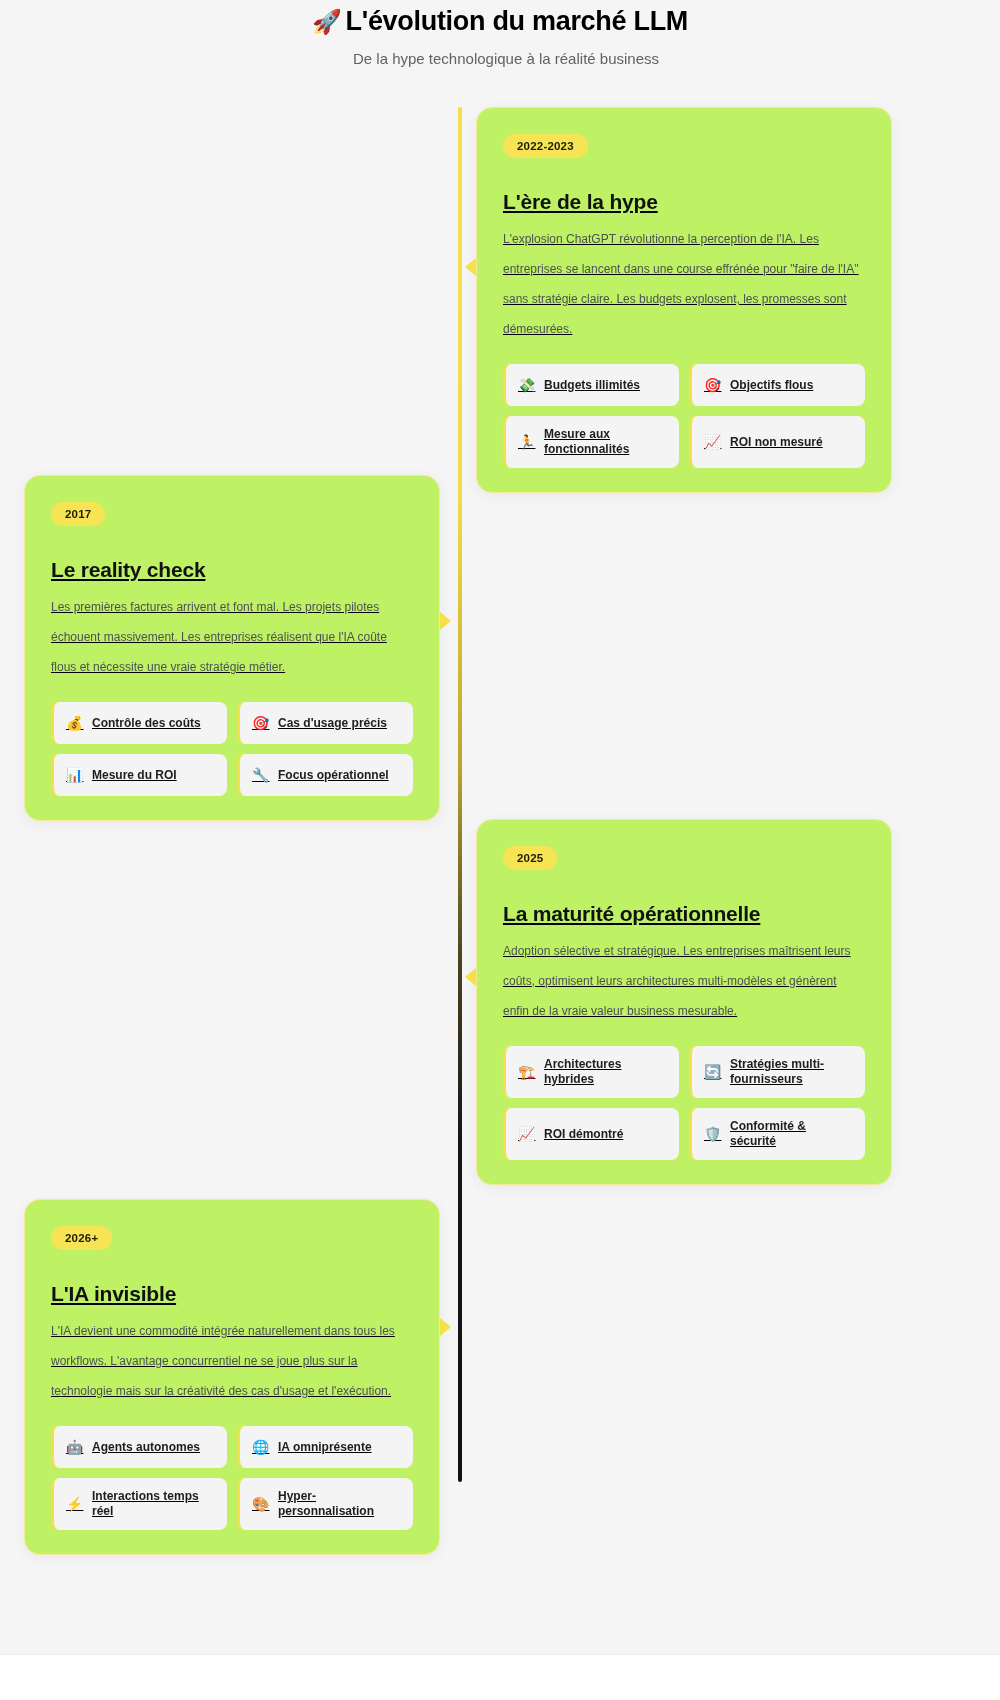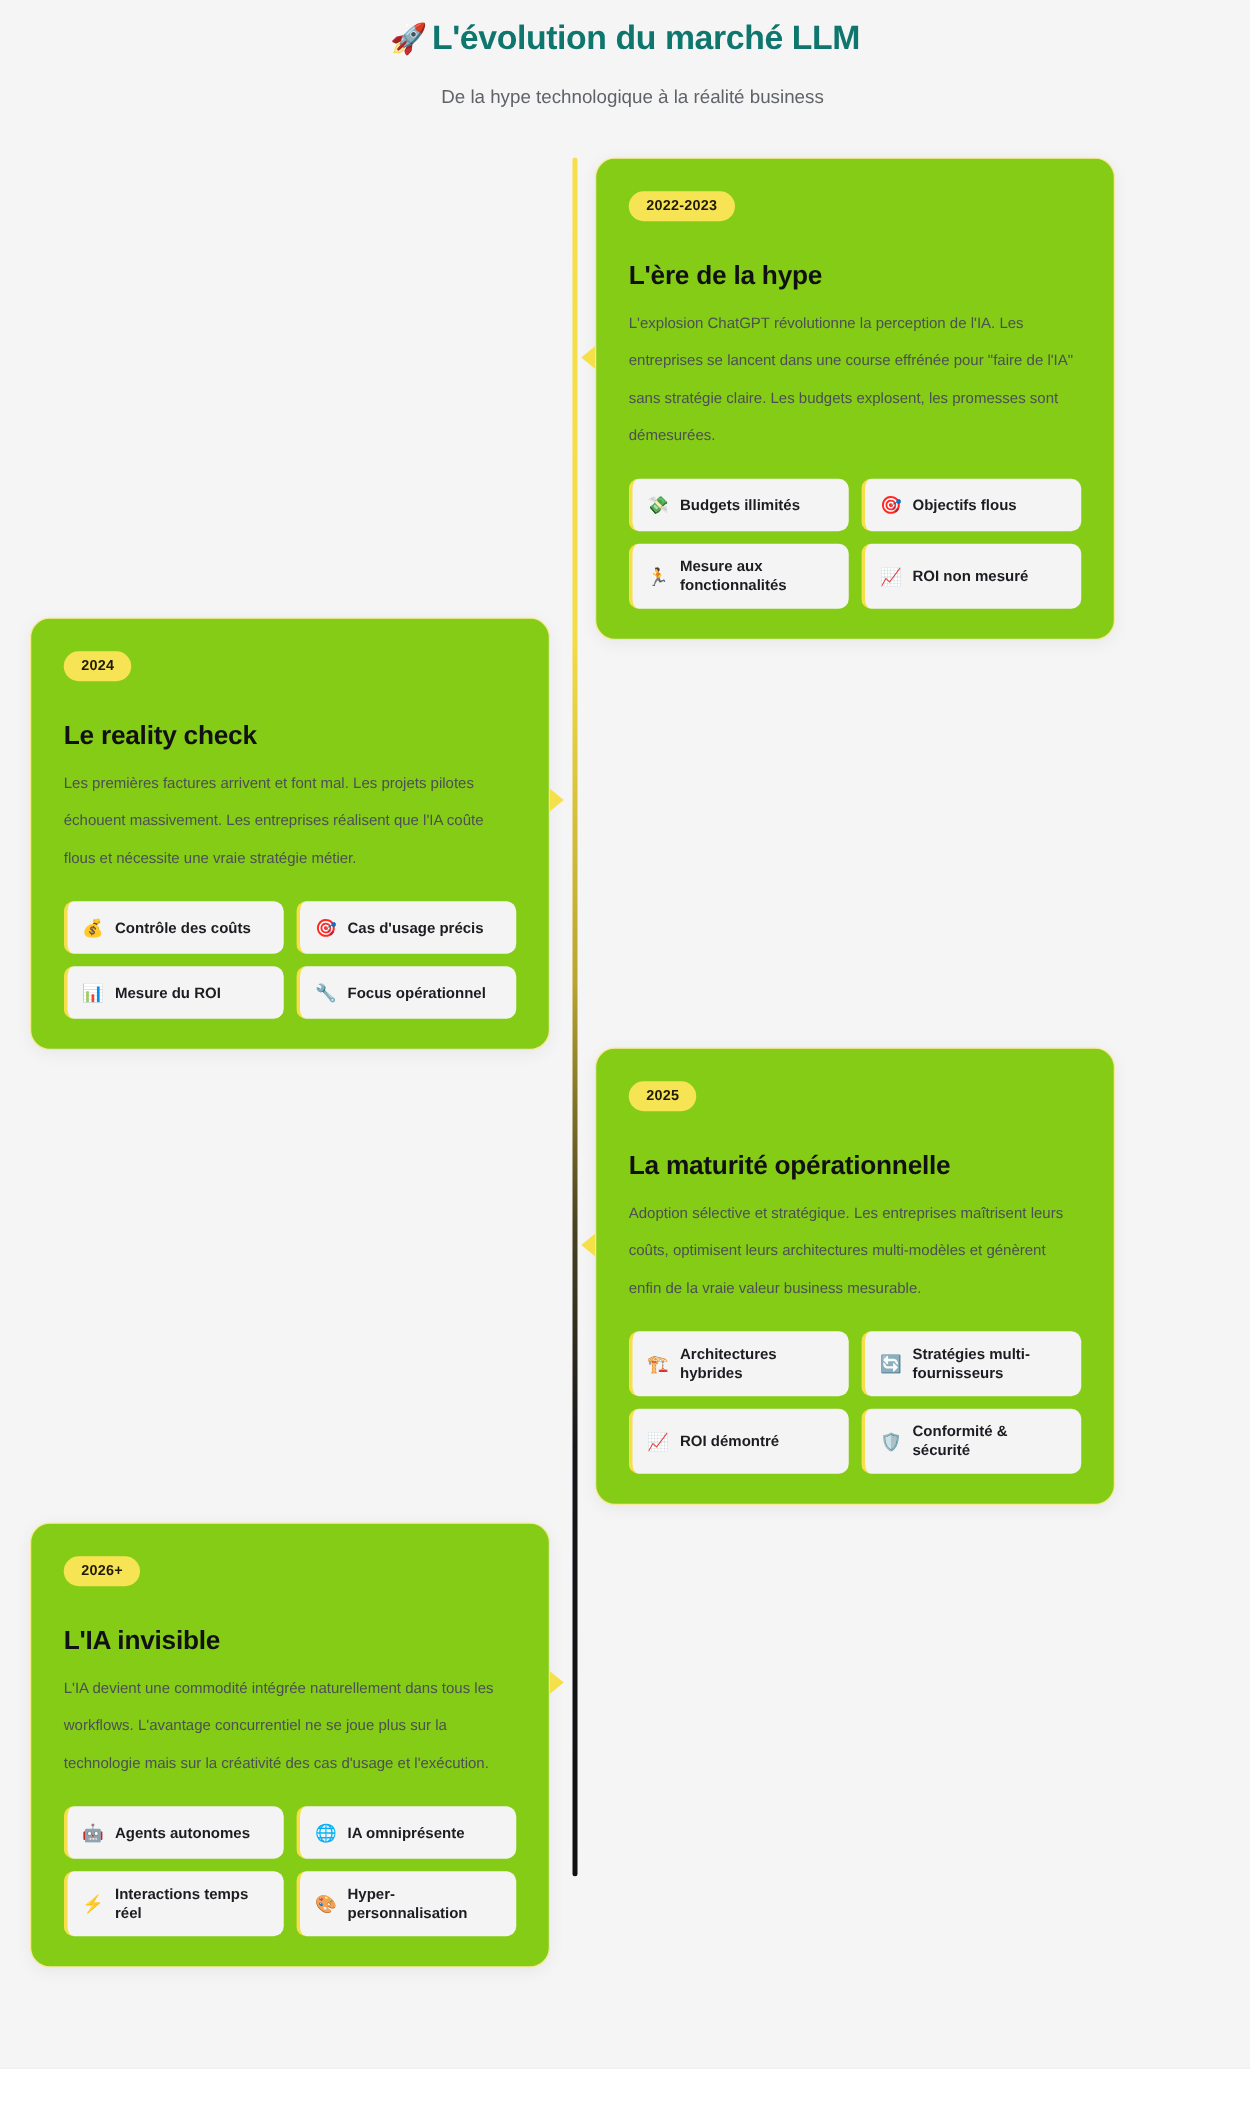--- a/index.html
+++ b/index.html
@@ -19,23 +19,23 @@
 
   
   .page-header {
     padding-top: 4px;
     text-align: center;
   }
 
   .page-title {
     font-size: 27px;
     font-weight: bold;
-    color: #0f766e;
+    color: #000000;
     letter-spacing: -0.3px;
-    line-height: 52px;
+    line-height: 34px;
   }
 
   .page-title .rocket {
     font-size: 24px;
     margin-right: 4px;
   }
 
   .page-subtitle {
     font-size: 15px;
     color: #5f6368;
@@ -64,25 +64,26 @@
         #b9a52f 48%,
         #4a4320 62%,
         #16161a 75%,
         #111114 100%);
     border-radius: 2px;
   }
 
   
   .card {
     position: absolute;
-    background: #84cc16;
+    background: #bef264;
     border: 1px solid #f7e99a;
     border-radius: 16px;
     box-shadow: 0 3px 14px rgba(0,0,0,0.055);
     padding: 26px 26px 24px 26px;
+    text-decoration: underline;
   }
 
   .card.right { left: 476px; width: 416px; }
   .card.left  { left: 24px;  width: 416px; }
 
   
   .card-arrow {
     position: absolute;
     width: 0; height: 0;
   }
@@ -193,21 +194,21 @@
           </div>
           <div class="chip">
             <span class="chip-emoji">🏃</span>
             <span class="chip-label">Mesure aux fonctionnalités</span>
           </div>
           <div class="chip">
             <span class="chip-emoji">📈</span>
             <span class="chip-label">ROI non mesuré</span>
           </div>
         </div></div>
-      <div class="card left" style="top: 368px;"><div class="card-arrow" style="top: 136px;"></div><div class="year-badge">2024</div><div class="card-title">Le reality check</div><div class="card-desc">Les premières factures arrivent et font mal. Les projets pilotes échouent massivement. Les entreprises réalisent que l'IA coûte flous et nécessite une vraie stratégie métier.</div><div class="chips">
+      <div class="card left" style="top: 368px;"><div class="card-arrow" style="top: 136px;"></div><div class="year-badge">2017</div><div class="card-title">Le reality check</div><div class="card-desc">Les premières factures arrivent et font mal. Les projets pilotes échouent massivement. Les entreprises réalisent que l'IA coûte flous et nécessite une vraie stratégie métier.</div><div class="chips">
           <div class="chip">
             <span class="chip-emoji">💰</span>
             <span class="chip-label">Contrôle des coûts</span>
           </div>
           <div class="chip">
             <span class="chip-emoji">🎯</span>
             <span class="chip-label">Cas d'usage précis</span>
           </div>
           <div class="chip">
             <span class="chip-emoji">📊</span>

